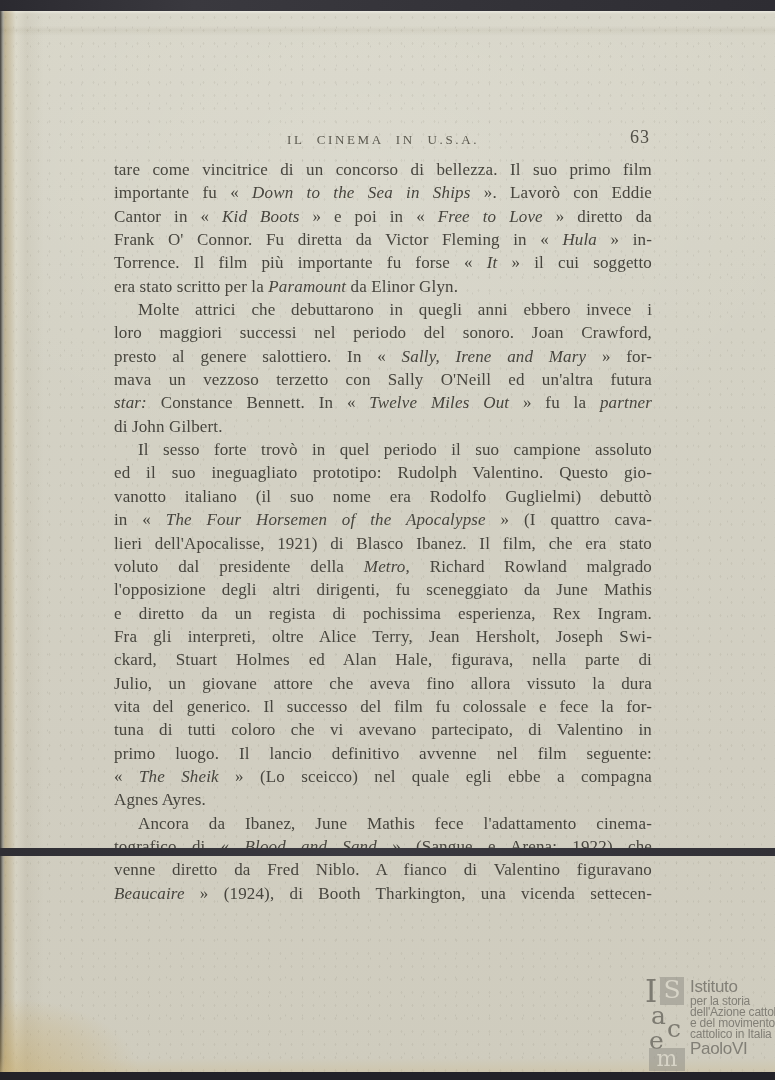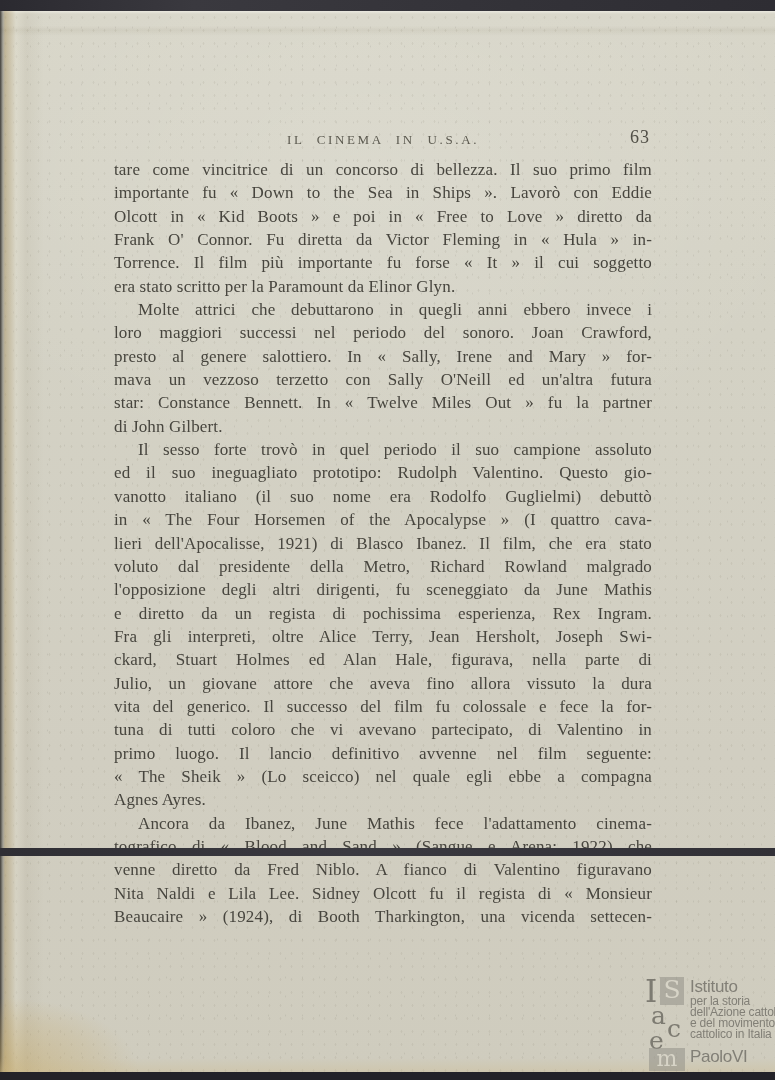--- a/index.html
+++ b/index.html
@@ -40,41 +40,41 @@
   .header-title{position:absolute;left:50%;top:11px;transform:translateX(-50%);
     font-size:13px;letter-spacing:2.6px;word-spacing:7px;color:#5b594f;white-space:nowrap;}
   .page-number{position:absolute;right:2px;top:6px;font-size:18px;color:#504e46;letter-spacing:1px;}
 
   
   .text-block{position:absolute;left:114px;top:147px;width:538px;color:#47453e;}
   .line{font-size:17px;line-height:23.35px;text-align:justify;text-align-last:justify;
     letter-spacing:0.15px;}
   .line.ind{padding-left:24px;}
   .line.endl{text-align-last:left;}
-  .it{}
+  .it{font-style:italic;}
 
   
   .watermark{position:absolute;left:644px;top:976px;width:128px;height:96px;
     color:rgba(110,108,100,0.85);}
   .wm-logo{position:absolute;left:0;top:0;width:44px;height:96px;
     font-family:"DejaVu Serif",serif;}
   .wm-logo span{position:absolute;line-height:1;}
   .g-I{left:1px;top:0;font-size:31px;}
   .g-S{left:16px;top:1px;width:24px;height:28px;background:rgba(146,144,134,0.55);
     color:#d7d4c7;font-size:25px;text-align:center;line-height:28px;}
   .g-a{left:7px;top:27px;font-size:25px;}
   .g-c{left:23px;top:40px;font-size:25px;}
   .g-e{left:5px;top:52px;font-size:25px;}
   .g-m{left:5px;top:72px;width:36px;height:23px;background:rgba(146,144,134,0.55);
     color:#d7d4c7;font-size:22px;text-align:center;line-height:22px;}
   .wm-text{position:absolute;left:46px;top:2px;width:82px;
     font-family:"Liberation Sans",sans-serif;color:rgba(118,116,108,0.88);}
   .wm-big{font-size:17px;line-height:18px;letter-spacing:-0.3px;}
   .wm-small{font-size:12px;line-height:11px;white-space:nowrap;letter-spacing:-0.2px;}
-  .wm-big.last{margin-top:8px;}
+  .wm-big.last{margin-top:0;}
 </style>
 </head>
 <body>
 
 <div class="scene">
   <div class="edge-top"></div>
 
   <div class="paper">
     <div class="speckle"></div>
     <div class="page-left-edge"></div>
@@ -82,21 +82,21 @@
     <div class="bottom-tint"></div>
 
     <div class="running-header">
       <span class="header-title">IL CINEMA IN U.S.A.</span>
       <span class="page-number">63</span>
     </div>
 
     <div class="text-block" id="text-block">
         <div class="line"><span>tare come vincitrice di un concorso di bellezza. Il suo primo film</span></div>
         <div class="line"><span>importante fu « </span><span class="it">Down to the Sea in Ships</span><span> ». Lavorò con Eddie</span></div>
-        <div class="line"><span>Olcott in « </span><span class="it">Kid Boots</span><span> » e poi in « </span><span class="it">Free to Love</span><span> » diretto da</span></div>
+        <div class="line"><span>Cantor in « </span><span class="it">Kid Boots</span><span> » e poi in « </span><span class="it">Free to Love</span><span> » diretto da</span></div>
         <div class="line"><span>Frank O' Connor. Fu diretta da Victor Fleming in « </span><span class="it">Hula</span><span> » in-</span></div>
         <div class="line"><span>Torrence. Il film più importante fu forse « </span><span class="it">It</span><span> » il cui soggetto</span></div>
         <div class="line endl"><span>era stato scritto per la </span><span class="it">Paramount</span><span> da Elinor Glyn.</span></div>
         <div class="line ind"><span>Molte attrici che debuttarono in quegli anni ebbero invece i</span></div>
         <div class="line"><span>loro maggiori successi nel periodo del sonoro. Joan Crawford,</span></div>
         <div class="line"><span>presto al genere salottiero. In « </span><span class="it">Sally, Irene and Mary</span><span> » for-</span></div>
         <div class="line"><span>mava un vezzoso terzetto con Sally O'Neill ed un'altra futura</span></div>
         <div class="line"><span class="it">star:</span><span> Constance Bennett. In « </span><span class="it">Twelve Miles Out</span><span> » fu la </span><span class="it">partner</span></div>
         <div class="line endl"><span>di John Gilbert.</span></div>
         <div class="line ind"><span>Il sesso forte trovò in quel periodo il suo campione assoluto</span></div>
@@ -111,21 +111,20 @@
         <div class="line"><span>ckard, Stuart Holmes ed Alan Hale, figurava, nella parte di</span></div>
         <div class="line"><span>Julio, un giovane attore che aveva fino allora vissuto la dura</span></div>
         <div class="line"><span>vita del generico. Il successo del film fu colossale e fece la for-</span></div>
         <div class="line"><span>tuna di tutti coloro che vi avevano partecipato, di Valentino in</span></div>
         <div class="line"><span>primo luogo. Il lancio definitivo avvenne nel film seguente:</span></div>
         <div class="line"><span>« </span><span class="it">The Sheik</span><span> » (Lo sceicco) nel quale egli ebbe a compagna</span></div>
         <div class="line endl"><span>Agnes Ayres.</span></div>
         <div class="line ind"><span>Ancora da Ibanez, June Mathis fece l'adattamento cinema-</span></div>
         <div class="line"><span>tografico di « </span><span class="it">Blood and Sand</span><span> » (Sangue e Arena; 1922) che</span></div>
         <div class="line"><span>venne diretto da Fred Niblo. A fianco di Valentino figuravano</span></div>
-        <div class="line"><span>Nita Naldi e Lila Lee. Sidney Olcott fu il regista di « </span><span class="it">Monsieur</span></div>
         <div class="line"><span class="it">Beaucaire</span><span> » (1924), di Booth Tharkington, una vicenda settecen-</span></div>
       </div>
   </div>
 
   <div class="watermark">
     <div class="wm-logo">
       <span class="g-I">I</span>
       <span class="g-S">S</span>
       <span class="g-a">a</span>
       <span class="g-c">c</span>

